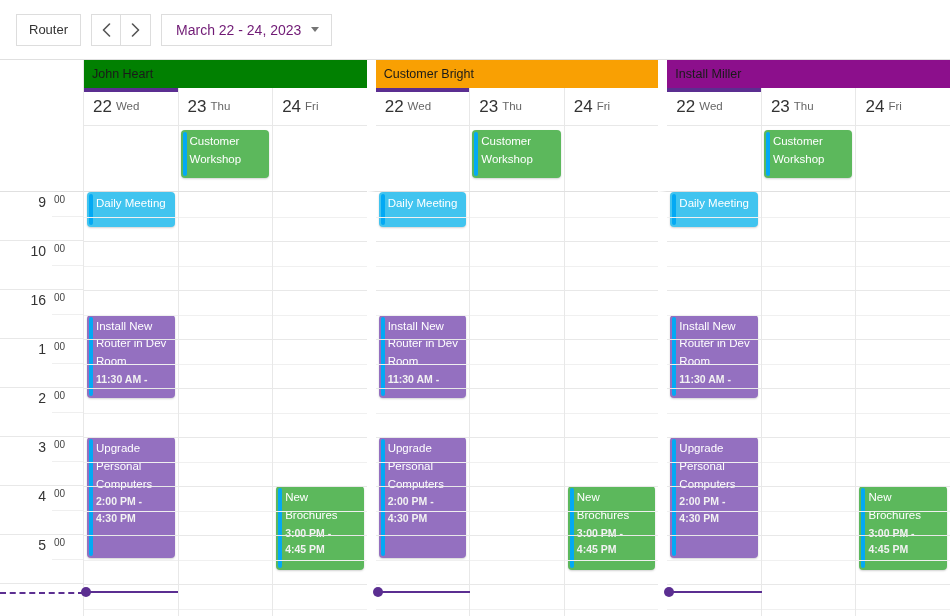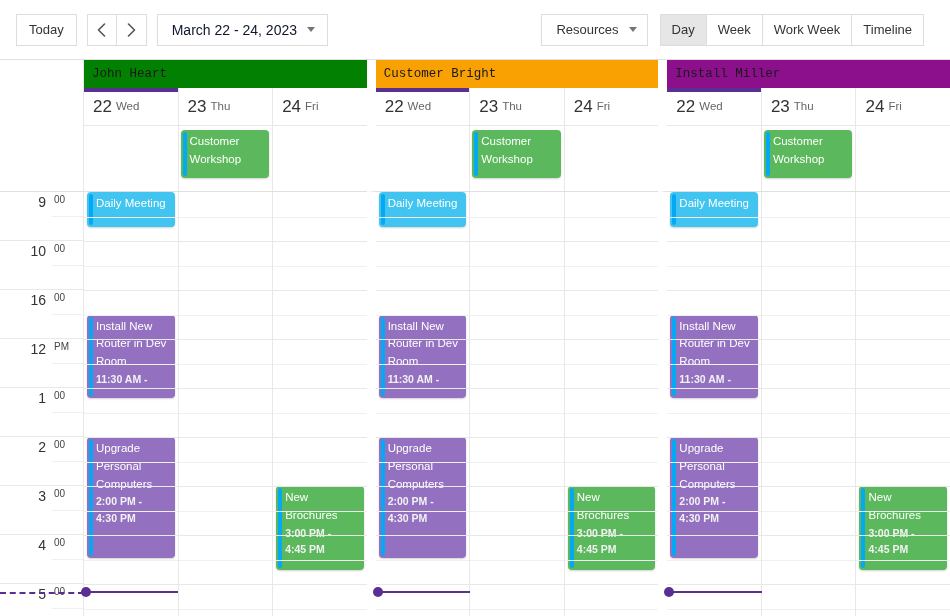--- a/index.html
+++ b/index.html
@@ -38,21 +38,21 @@
     white-space: nowrap;
   }
 
   .grp { display: flex; margin-right: 10px; }
   .grp .btn + .btn { border-left: none; }
 
   .nav-btn { width: 30px; padding: 0; }
   .arrow-svg { display: block; }
 
   .date-btn { padding: 0 12px 0 14px; gap: 10px; min-width: 165px; justify-content: space-between;}
-  .date-label { font-size: 14px; color: #0f172a; }
+  .date-label { font-size: 14px; color: #701a75; }
 
   .caret {
     width: 0; height: 0;
     border-left: 4.5px solid transparent;
     border-right: 4.5px solid transparent;
     border-top: 5.5px solid #757575;
   }
 
   .res-btn { gap: 10px; padding: 0 10px 0 14px; margin-right: 12px; }
   .viewgrp .btn { padding: 0 11px; }
@@ -71,21 +71,20 @@
 
   .res-title {
     height: 28px;
     display: flex;
     align-items: center;
     padding-left: 8px;
     font-size: 12.5px;
     color: #1a1a1a;
     overflow: hidden;
     white-space: nowrap;
-    font-family: Liberation Mono, monospace;
   }
 
   .date-row { display: flex; height: 38px; }
   .date-cell {
     flex: 1 1 0;
     min-width: 0;
     border-right: 1px solid #e8e8e8;
     border-bottom: 1px solid #e8e8e8;
     display: flex;
     align-items: center;
@@ -203,21 +202,21 @@
     background: #5b2e91;
   }
 </style>
 <style>.date-cell.today::before{background:#5b2e91;}</style><style>.appt::before{background:#03a9f4;}</style></head>
 <body>
 
 <div class="toolbar">
   <div class="tb-left">
 
     <div class="grp">
-      <button class="btn">Today</button>
+      <button class="btn">Router</button>
     </div>
 
     <div class="grp">
       <button class="btn nav-btn">
         <span>
           <svg class="arrow-svg" width="9" height="14" viewBox="0 0 9 14">
             <polyline points="7.5,1 1.5,7 7.5,13" fill="none" stroke="#555" stroke-width="1.6" stroke-linecap="round" stroke-linejoin="round"></polyline>
           </svg>
         </span>
       </button>
@@ -231,33 +230,20 @@
     </div>
 
     <div class="grp">
       <button class="btn date-btn">
         <span class="date-label">March 22 - 24, 2023</span>
         <span class="caret"></span>
       </button>
     </div>
   </div>
 
-  <div class="tb-right">
-    <button class="btn res-btn">
-      <span>Resources</span>
-      <span class="caret"></span>
-    </button>
-
-    <div class="grp viewgrp">
-      <button class="btn active">Day</button>
-      <button class="btn">Week</button>
-      <button class="btn">Work Week</button>
-      <button class="btn">Timeline</button>
-    </div>
-  </div>
 </div>
 
 <div class="scheduler">
 
   <div class="header-area">
     <div class="gutter-head"></div>
     <div class="groups-head">
 
       <div class="res-group">
         <div class="res-title" id="rt0" style="background: rgb(1, 128, 1);">John Heart</div>
@@ -360,24 +346,20 @@
           <div class="hr-num">9</div>
           <div class="hr-min">00</div>
         </div>
         <div class="hour-block">
           <div class="hr-num">10</div>
           <div class="hr-min">00</div>
         </div>
         <div class="hour-block">
           <div class="hr-num">16</div>
           <div class="hr-min">00</div>
-        </div>
-        <div class="hour-block">
-          <div class="hr-num">12</div>
-          <div class="hr-min">PM</div>
         </div>
         <div class="hour-block">
           <div class="hr-num">1</div>
           <div class="hr-min">00</div>
         </div>
         <div class="hour-block">
           <div class="hr-num">2</div>
           <div class="hr-min">00</div>
         </div>
         <div class="hour-block">

